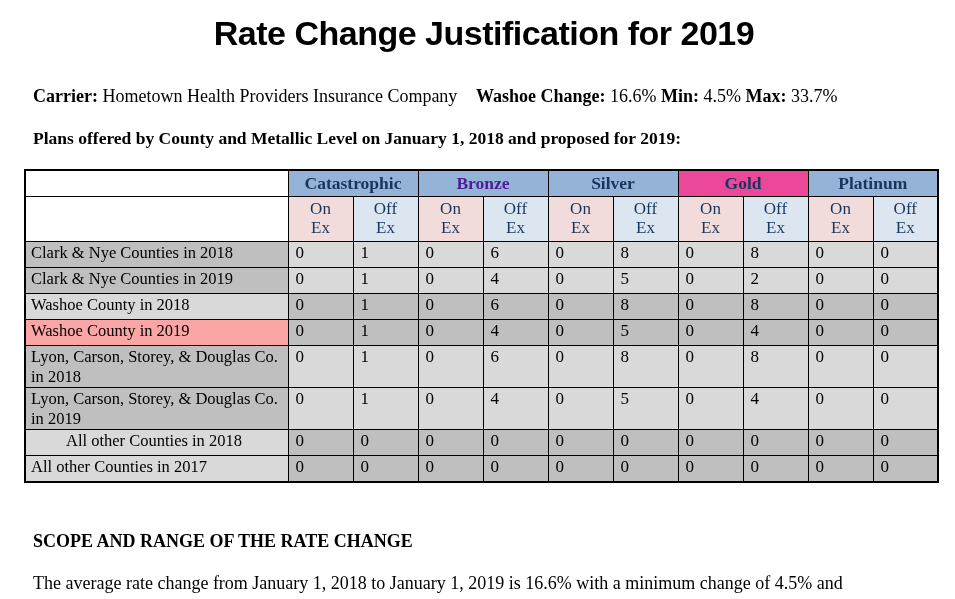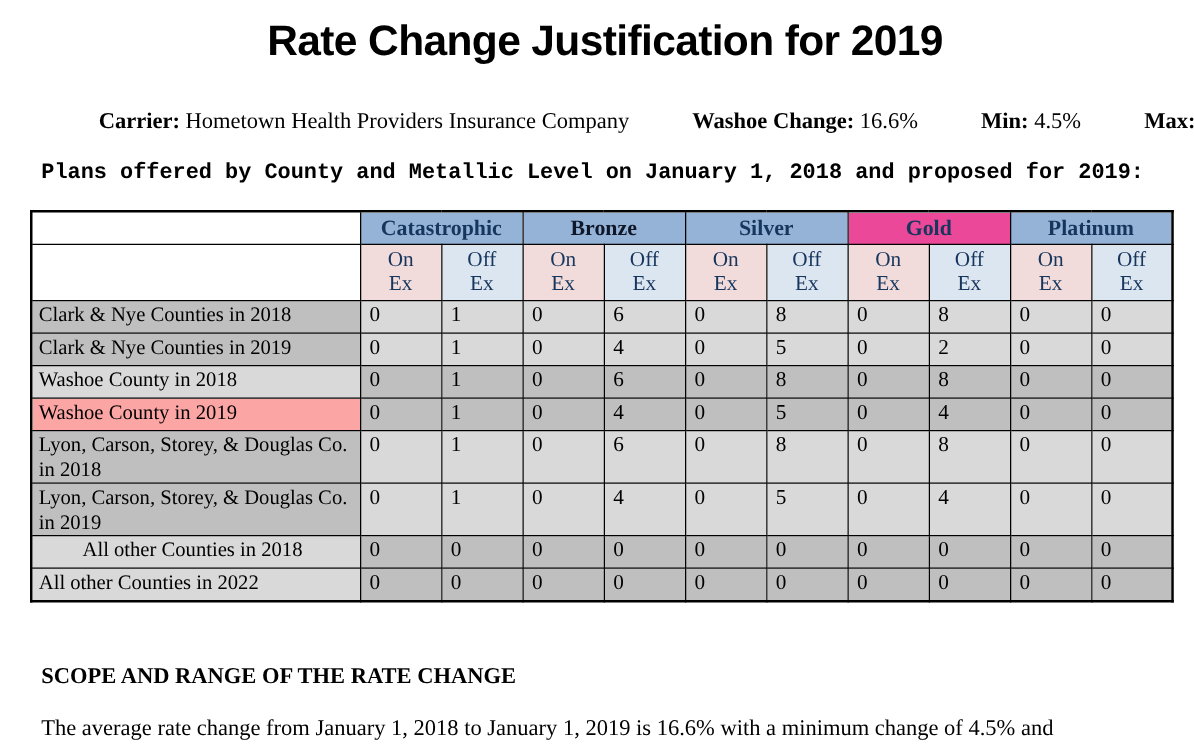--- a/index.html
+++ b/index.html
@@ -24,27 +24,26 @@
     font-size: 34px;
     text-align: center;
     margin: 4px 0 0 0;
     letter-spacing: -0.5px;
   }
   .meta-line {
     margin: 33px 0 0 0;
     font-size: 18px;
     white-space: nowrap;
   }
-  .meta-line b { font-weight: bold; margin-left: 46px; }
+  .meta-line b { font-weight: bold; }
   .sp-before { margin-left: 14px; }
   .table-caption {
     margin: 21px 0 0 0;
     font-size: 17.5px;
     font-weight: bold;
-    font-family: Liberation Mono, monospace;
   }
   table.plans {
     border-collapse: collapse;
     table-layout: fixed;
     width: 913px;
     margin: 20px 0 0 -9px;
     border: 2px solid #000000;
     font-size: 17px;
   }
   table.plans th, table.plans td {
@@ -124,21 +123,21 @@
         <col style="width: 65px;">
         <col style="width: 65px;">
         <col style="width: 65px;">
         <col style="width: 65px;">
         <col style="width: 65px;">
       </colgroup>
     <thead>
       <tr>
         <th class="corner"></th>
       <th colspan="2" class="metal" style="background: rgb(149, 179, 215); color: rgb(23, 54, 93);">Catastrophic</th>
-          <th colspan="2" class="metal" style="background: rgb(149, 179, 215); color: #0f172a;">Bronze</th>
+          <th colspan="2" class="metal" style="background: rgb(149, 179, 215); color: #4c1d95;">Bronze</th>
           <th colspan="2" class="metal" style="background: rgb(149, 179, 215); color: rgb(23, 54, 93);">Silver</th>
           <th colspan="2" class="metal" style="background: #ec4899; color: rgb(23, 54, 93);">Gold</th>
           <th colspan="2" class="metal" style="background: rgb(149, 179, 215); color: rgb(23, 54, 93);">Platinum</th>
         </tr>
       <tr>
         <th class="corner"></th>
       <th class="subhead" style="background: rgb(242, 220, 219); color: rgb(23, 54, 93);">On
 Ex</th>
           <th class="subhead" style="background: rgb(220, 230, 241); color: rgb(23, 54, 93);">Off
 Ex</th>
@@ -246,21 +245,21 @@
           <td class="num" style="background: rgb(191, 191, 191);">0</td>
           <td class="num" style="background: rgb(191, 191, 191);">0</td>
           <td class="num" style="background: rgb(191, 191, 191);">0</td>
           <td class="num" style="background: rgb(191, 191, 191);">0</td>
           <td class="num" style="background: rgb(191, 191, 191);">0</td>
           <td class="num" style="background: rgb(191, 191, 191);">0</td>
           <td class="num" style="background: rgb(191, 191, 191);">0</td>
           <td class="num" style="background: rgb(191, 191, 191);">0</td>
         </tr>
         <tr>
-          <td class="rowlabel" style="background: rgb(217, 217, 217);">All other Counties in 2022</td>
+          <td class="rowlabel" style="background: rgb(217, 217, 217);">All other Counties in 2017</td>
           <td class="num" style="background: rgb(191, 191, 191);">0</td>
           <td class="num" style="background: rgb(191, 191, 191);">0</td>
           <td class="num" style="background: rgb(191, 191, 191);">0</td>
           <td class="num" style="background: rgb(191, 191, 191);">0</td>
           <td class="num" style="background: rgb(191, 191, 191);">0</td>
           <td class="num" style="background: rgb(191, 191, 191);">0</td>
           <td class="num" style="background: rgb(191, 191, 191);">0</td>
           <td class="num" style="background: rgb(191, 191, 191);">0</td>
           <td class="num" style="background: rgb(191, 191, 191);">0</td>
           <td class="num" style="background: rgb(191, 191, 191);">0</td>

